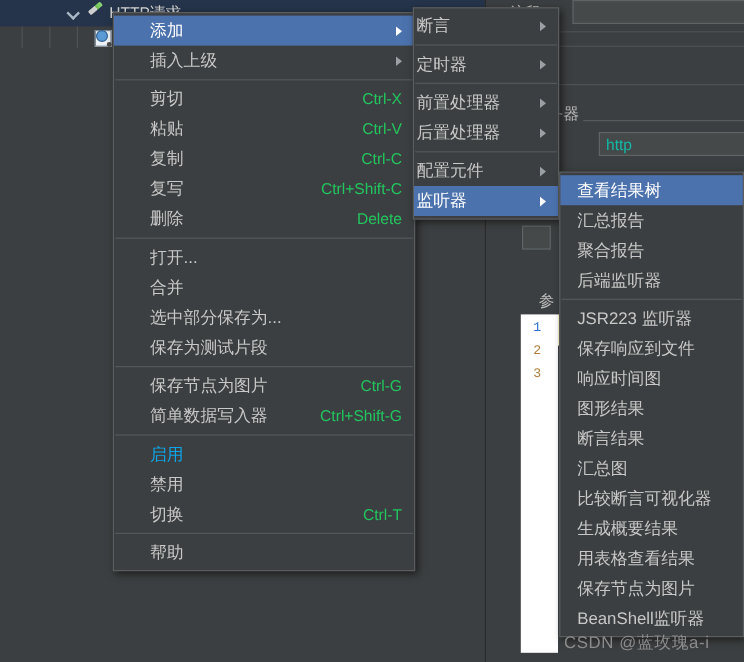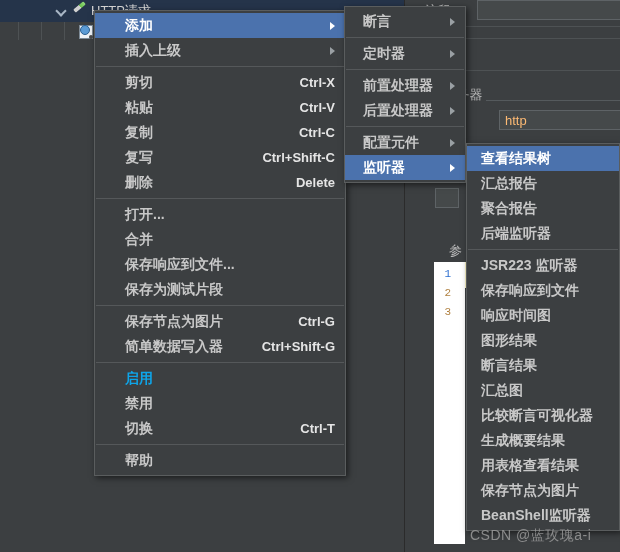--- a/index.html
+++ b/index.html
@@ -136,21 +136,21 @@
     position: absolute;
     height: 1px;
     background: #4e5254;
   }
   .tab-label { color: #cfcfcf; font-size: 13px; }
   .group-title { color: #bbbbbb; font-size: 13px; background:#3c3f41; padding-right:3px; }
   .group-box {
     position: absolute;
     border-top: 1px solid #555a5d;
   }
-  .value-text { color: #fdba74; font-size: 13px; }
+  .value-text { color: #14b8a6; font-size: 13px; }
   .btn-small {
     background: #4c5052;
     border: 1px solid #5e6366;
     color: #cfcfcf;
     font-size: 12px;
     height: 20px;
     display: flex; align-items:center; justify-content:center;
   }
   .code-area {
     position: absolute;
@@ -202,32 +202,31 @@
   .menu-item {
     position: relative;
     display: flex;
     align-items: center;
     height: 25px;
     padding: 0 10px 0 30px;
     color: #c8c8c8;
     font-size: 14px;
     white-space: nowrap;
     box-sizing: border-box;
-    font-weight: bold;
   }
   .menu-item.selected {
     background: #4b72ad;
     color: #ffffff;
   }
   .menu-item.disabled { color: #0ea5e9; }
   .menu-item .label { flex: 0 0 auto; }
   .menu-item .accel {
     margin-left: auto;
     padding-left: 24px;
-    color: #e5e5e5;
+    color: #22c55e;
     font-size: 13px;
   }
   .menu-item .arrow {
     margin-left: auto;
     width: 0; height: 0;
     border-left: 5px solid #9aa0a4;
     border-top: 4px solid transparent;
     border-bottom: 4px solid transparent;
   }
   .menu-item.selected .arrow { border-left-color: #ffffff; }
@@ -235,21 +234,21 @@
     height: 1px;
     background: #55585a;
     margin: 3px 1px;
   }
 
   #menu-main { left: 94px; top: 10px; width: 252px; }
   #menu-add  { left: 344px; top: 6px;  width: 122px; }
   #menu-listener { left: 466px; top: 143px; width: 154px; }
 
   #menu-listener .menu-item { padding-left: 14px; font-size: 14px; }
-  #menu-add .menu-item { padding-left: 18px; font-size: 14px; }
+  #menu-add .menu-item { padding-left: 2px; font-size: 14px; }
 
   
   .watermark {
     position: absolute;
     left: 470px; top: 527px;
     color: #9a9a9a;
     font-size: 14px;
     letter-spacing: 0.5px;
     opacity: 0.85;
     z-index: 60;
@@ -367,21 +366,21 @@
       <span class="accel">Delete</span>
     </div>
     <div class="menu-sep"></div>
     <div class="menu-item">
       <span class="label">打开...</span>
     </div>
     <div class="menu-item">
       <span class="label">合并</span>
     </div>
     <div class="menu-item">
-      <span class="label">保存响应到文件...</span>
+      <span class="label">选中部分保存为...</span>
     </div>
     <div class="menu-item">
       <span class="label">保存为测试片段</span>
     </div>
     <div class="menu-sep"></div>
     <div class="menu-item">
       <span class="label">保存节点为图片</span>
       <span class="accel">Ctrl-G</span>
     </div>
     <div class="menu-item">

